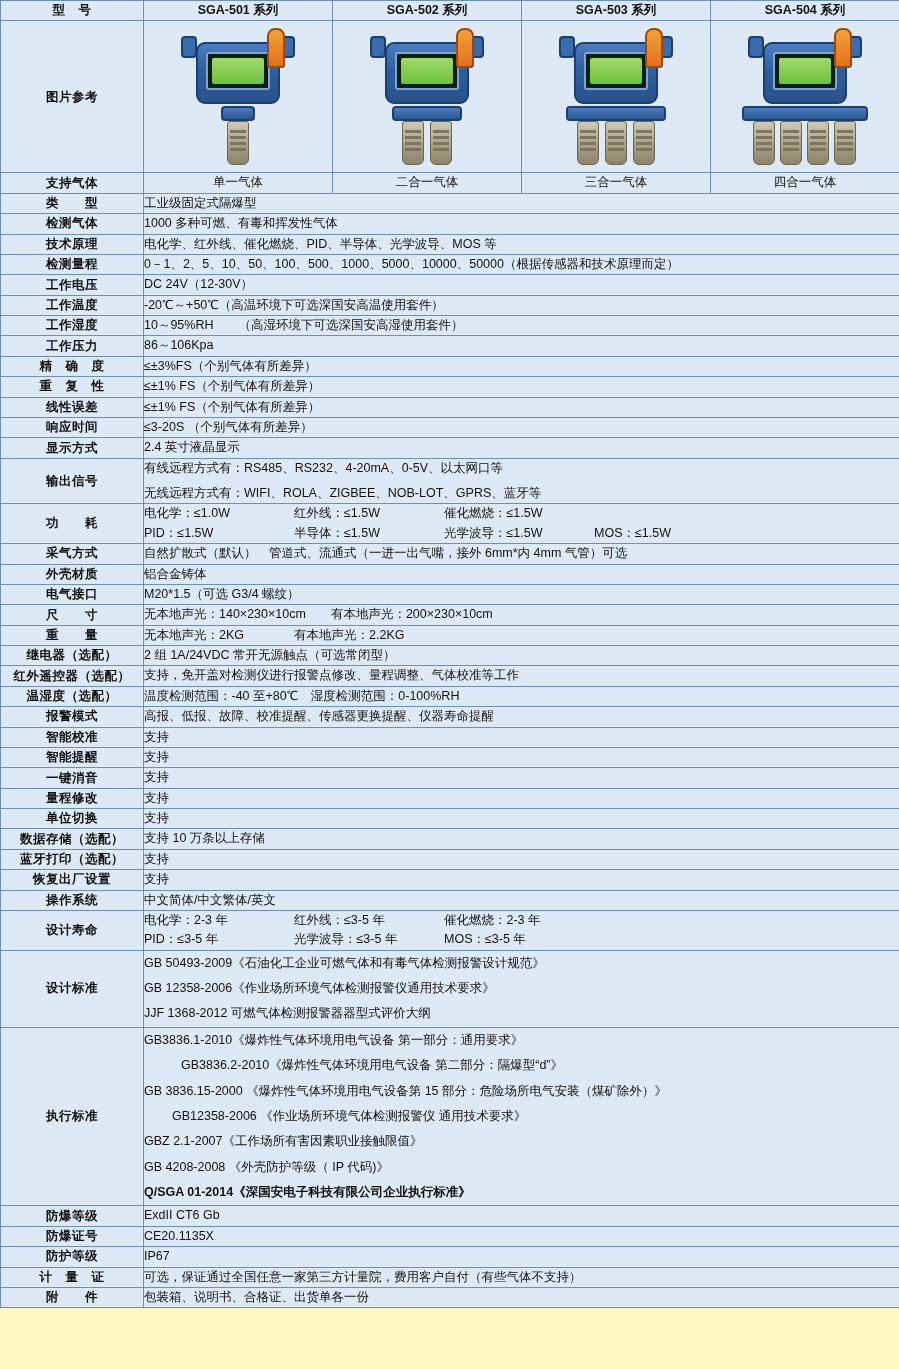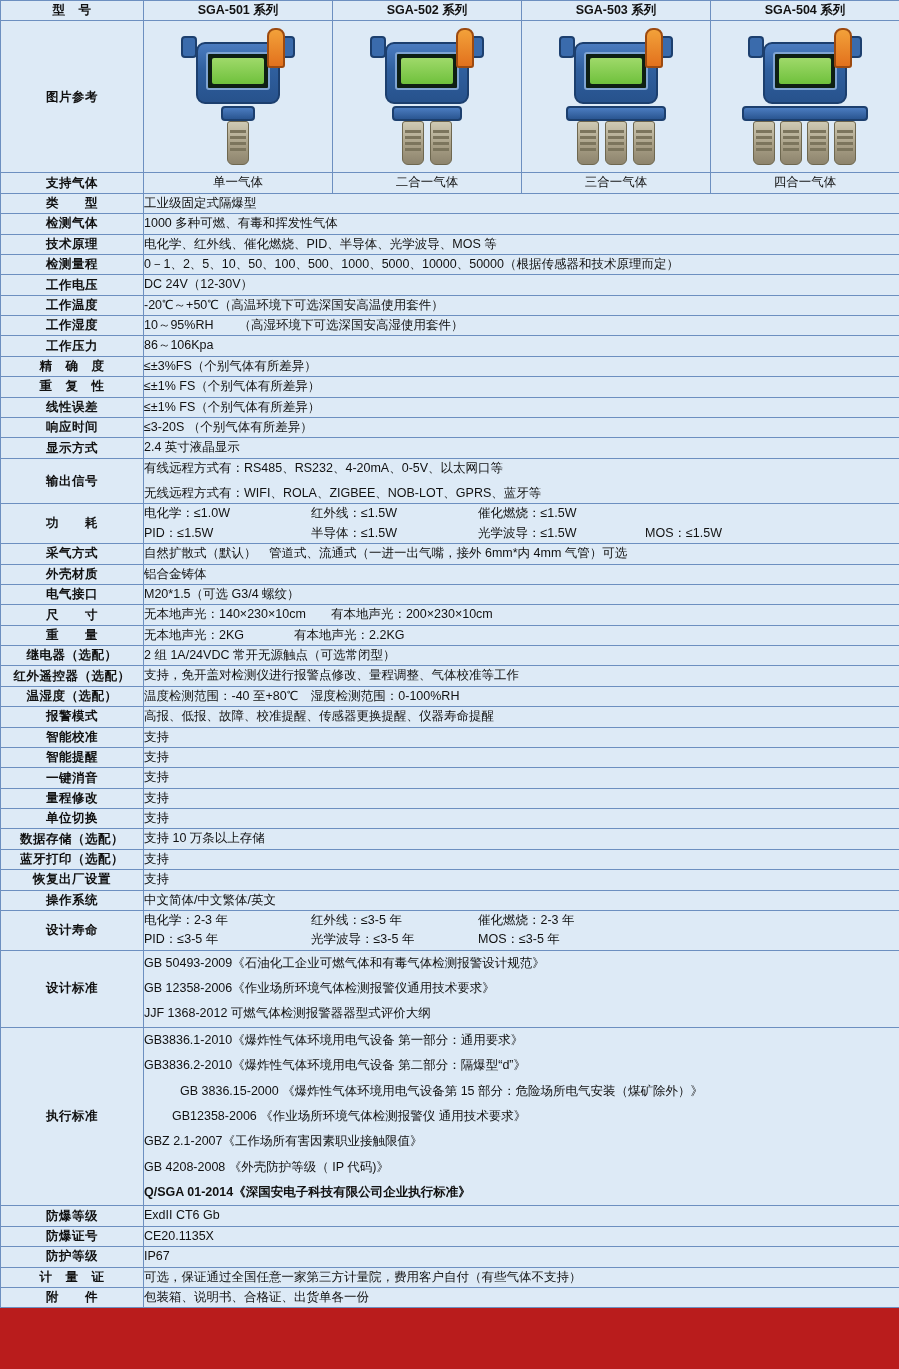--- a/index.html
+++ b/index.html
@@ -6,21 +6,21 @@
   body {
     margin: 0;
     padding: 0;
     background: #ffffff;
     font-family: "Liberation Sans", sans-serif;
   }
   #sheet {
     width: 899px;
     min-height: 1369px;
     position: relative;
-    background: #b91c1c;
+    background: #fef9c3;
   }
   table.spec {
     width: 899px;
     border-collapse: collapse;
     table-layout: fixed;
   }
   table.spec td {
     border: 1px solid #6c8fc0;
     padding: 0;
     vertical-align: middle;
@@ -143,21 +143,20 @@
     position: absolute;
     left: 2px; right: 2px; top: 8px;
     height: 3px;
     background: #7c755d;
     box-shadow: 0 6px 0 #7c755d, 0 12px 0 #7c755d, 0 18px 0 #7c755d;
   }
   .multi td, .spec td { -webkit-font-smoothing: antialiased; }
   .pwrgrid {
     display: flex;
     flex-wrap: wrap;
-    gap: 17px;
   }
   .pwrgrid span {
     min-width: 150px;
     display: inline-block;
   }
   .life span { display: inline-block; min-width: 150px; }
   .line { display: block; }
 </style>
 </head>
 <body>
@@ -420,22 +419,22 @@
         <span class="line" style="padding:3px 0;">GB 50493-2009《石油化工企业可燃气体和有毒气体检测报警设计规范》</span>
         <span class="line" style="padding:3px 0;">GB 12358-2006《作业场所环境气体检测报警仪通用技术要求》</span>
         <span class="line" style="padding:3px 0;">JJF 1368-2012 可燃气体检测报警器器型式评价大纲</span>
       </td>
     </tr>
 
     <tr>
       <td class="label">执行标准</td>
       <td class="val" colspan="4">
         <span class="line" style="padding:3px 0;">GB3836.1-2010《爆炸性气体环境用电气设备 第一部分：通用要求》</span>
-        <span class="line" style="padding:3px 0;">GB3836.2-2010《爆炸性气体环境用电气设备 第二部分：隔爆型“d”》</span>
-        <span class="line" style="padding:3px 0;margin-left:36px;">GB 3836.15-2000 《爆炸性气体环境用电气设备第 15 部分：危险场所电气安装（煤矿除外）》</span>
+        <span class="line" style="padding:3px 0;margin-left:37px;">GB3836.2-2010《爆炸性气体环境用电气设备 第二部分：隔爆型“d”》</span>
+        <span class="line" style="padding:3px 0;">GB 3836.15-2000 《爆炸性气体环境用电气设备第 15 部分：危险场所电气安装（煤矿除外）》</span>
         <span class="line" style="padding:3px 0;margin-left:28px;">GB12358-2006 《作业场所环境气体检测报警仪 通用技术要求》</span>
         <span class="line" style="padding:3px 0;">GBZ 2.1-2007《工作场所有害因素职业接触限值》</span>
         <span class="line" style="padding:3px 0;">GB 4208-2008 《外壳防护等级（ IP 代码)》</span>
         <span class="line" style="padding:3px 0;font-weight:bold;">Q/SGA 01-2014《深国安电子科技有限公司企业执行标准》</span>
       </td>
     </tr>
 
     <tr>
           <td class="label">防爆等级</td>
           <td class="val" colspan="4">ExdII CT6 Gb</td>

